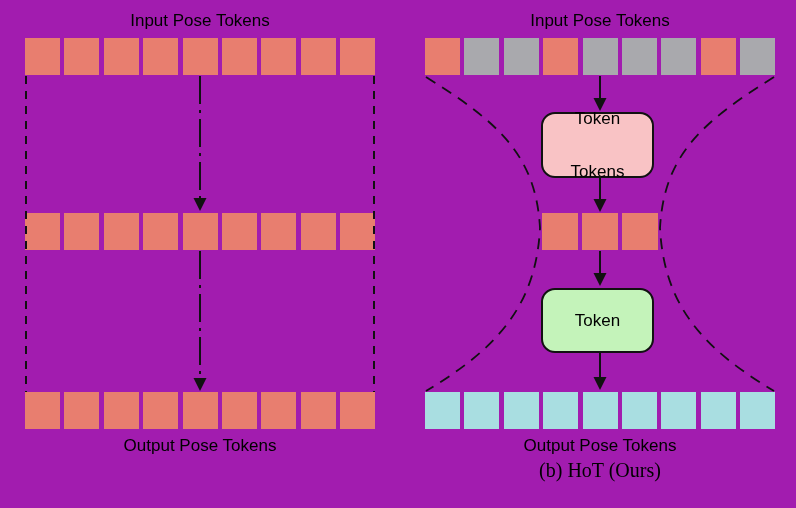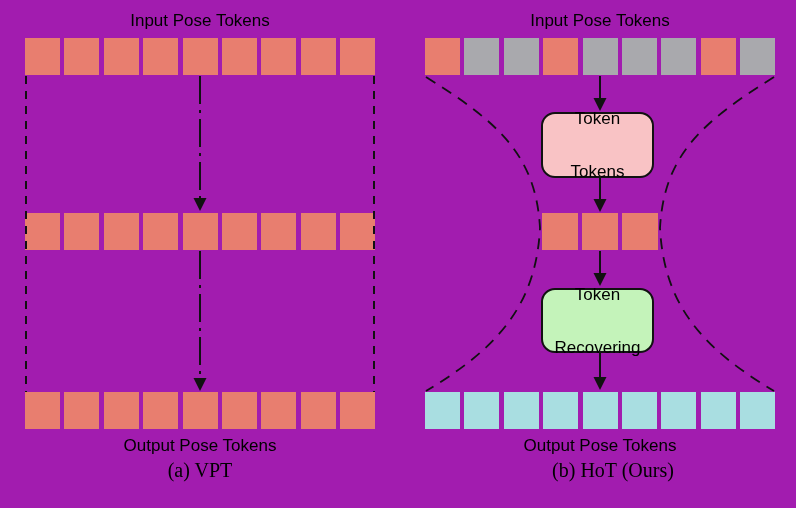--- a/index.html
+++ b/index.html
@@ -62,21 +62,20 @@
       <div class="token" style="background: rgb(232, 126, 111);"></div>
       <div class="token" style="background: rgb(232, 126, 111);"></div>
       <div class="token" style="background: rgb(232, 126, 111);"></div>
       <div class="token" style="background: rgb(232, 126, 111);"></div>
       <div class="token" style="background: rgb(232, 126, 111);"></div>
       <div class="token" style="background: rgb(232, 126, 111);"></div>
     </div>
 
   <div class="pose-label" style="left:25px; top:436px;">Output Pose Tokens</div>
 
-  <div class="caption" style="left:25px; top:459px;">(a) VPT</div>
 
   <div class="pose-label" style="left:425px; top:11px;">Input Pose Tokens</div>
 
   <div class="token-row row-9" style="left:425px; top:38px;">
       <div class="token" style="background: rgb(232, 126, 111);"></div>
       <div class="token" style="background: rgb(169, 169, 173);"></div>
       <div class="token" style="background: rgb(169, 169, 173);"></div>
       <div class="token" style="background: rgb(232, 126, 111);"></div>
       <div class="token" style="background: rgb(169, 169, 173);"></div>
       <div class="token" style="background: rgb(169, 169, 173);"></div>
@@ -91,38 +90,37 @@
   </div>
 
   <div class="token-row row-3" style="left:542px; top:213px;">
       <div class="token" style="background: rgb(232, 126, 111);"></div>
       <div class="token" style="background: rgb(232, 126, 111);"></div>
       <div class="token" style="background: rgb(232, 126, 111);"></div>
     </div>
 
   <div class="op-box box-recovering" style="background: rgb(196, 243, 186);">
     <span>Token</span>
-    <span>Recovering</span>
   </div>
 
   <div class="token-row row-9" style="left:425px; top:392px;">
       <div class="token" style="background: rgb(169, 222, 225);"></div>
       <div class="token" style="background: rgb(169, 222, 225);"></div>
       <div class="token" style="background: rgb(169, 222, 225);"></div>
       <div class="token" style="background: rgb(169, 222, 225);"></div>
       <div class="token" style="background: rgb(169, 222, 225);"></div>
       <div class="token" style="background: rgb(169, 222, 225);"></div>
       <div class="token" style="background: rgb(169, 222, 225);"></div>
       <div class="token" style="background: rgb(169, 222, 225);"></div>
       <div class="token" style="background: rgb(169, 222, 225);"></div>
     </div>
 
   <div class="pose-label" style="left:425px; top:436px;">Output Pose Tokens</div>
 
-  <div class="caption" style="left:438px; top:459px;">(b) HoT (Ours)</div>
+  <div class="caption" style="left:425px; top:459px;">(b) HoT (Ours)</div>
 
 
   <svg class="svg-layer" viewBox="0 0 796 508">
 
     <line x1="26" y1="76" x2="26" y2="392" stroke="#111" stroke-width="2" stroke-dasharray="8 7"></line>
     <line x1="374" y1="76" x2="374" y2="392" stroke="#111" stroke-width="2" stroke-dasharray="8 7"></line>
 
     <line x1="200" y1="76" x2="200" y2="200" stroke="#111" stroke-width="2" stroke-dasharray="28 6 3 6"></line>
     <polygon points="200,211 193.5,198 206.5,198" fill="#111"></polygon>
     <line x1="200" y1="251" x2="200" y2="380" stroke="#111" stroke-width="2" stroke-dasharray="28 6 3 6"></line>

